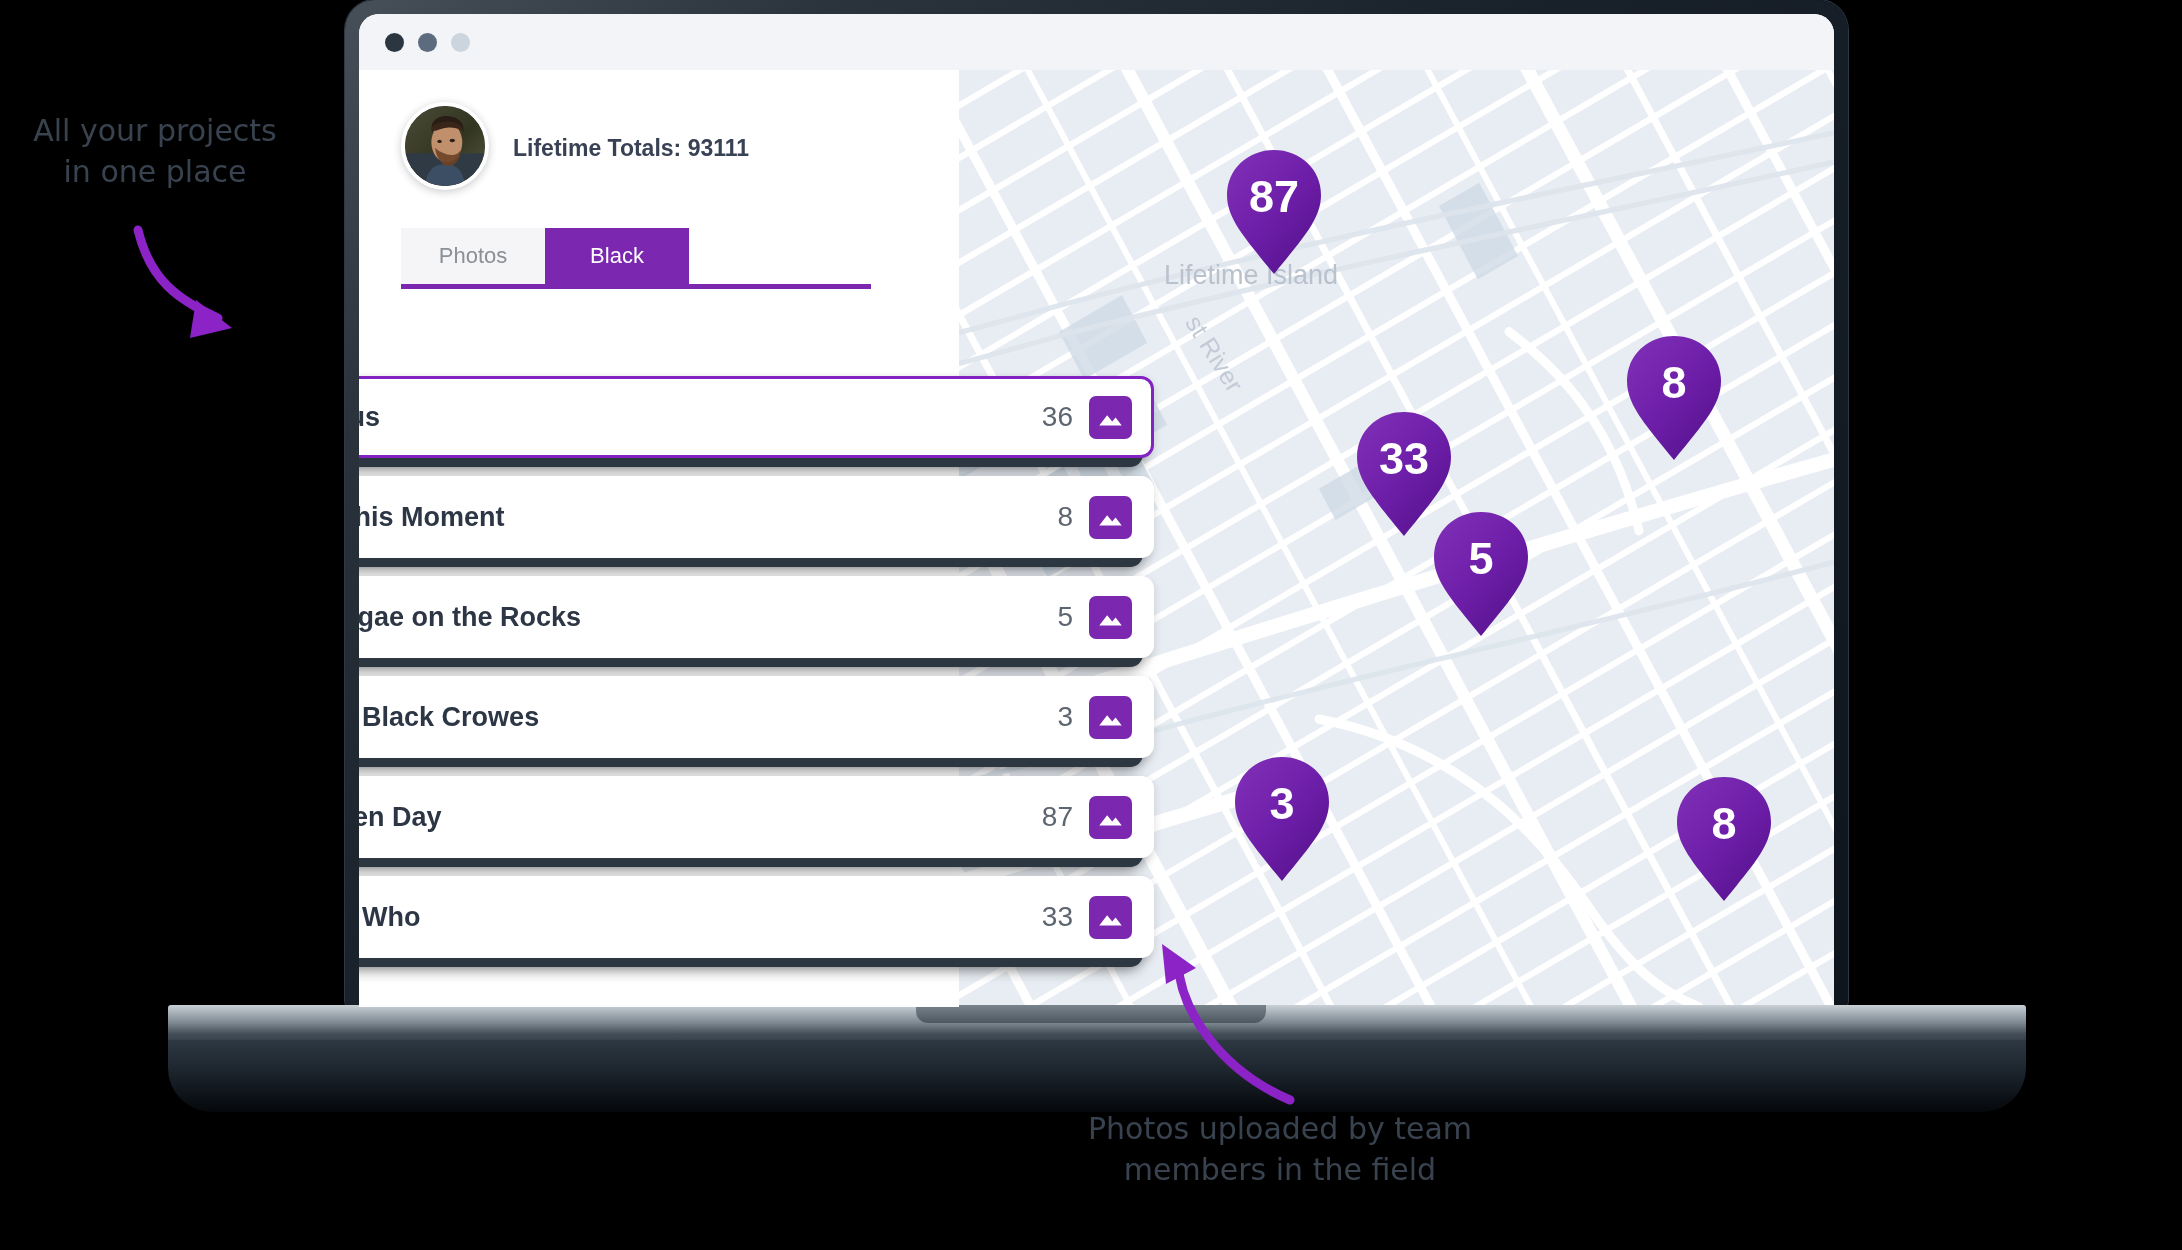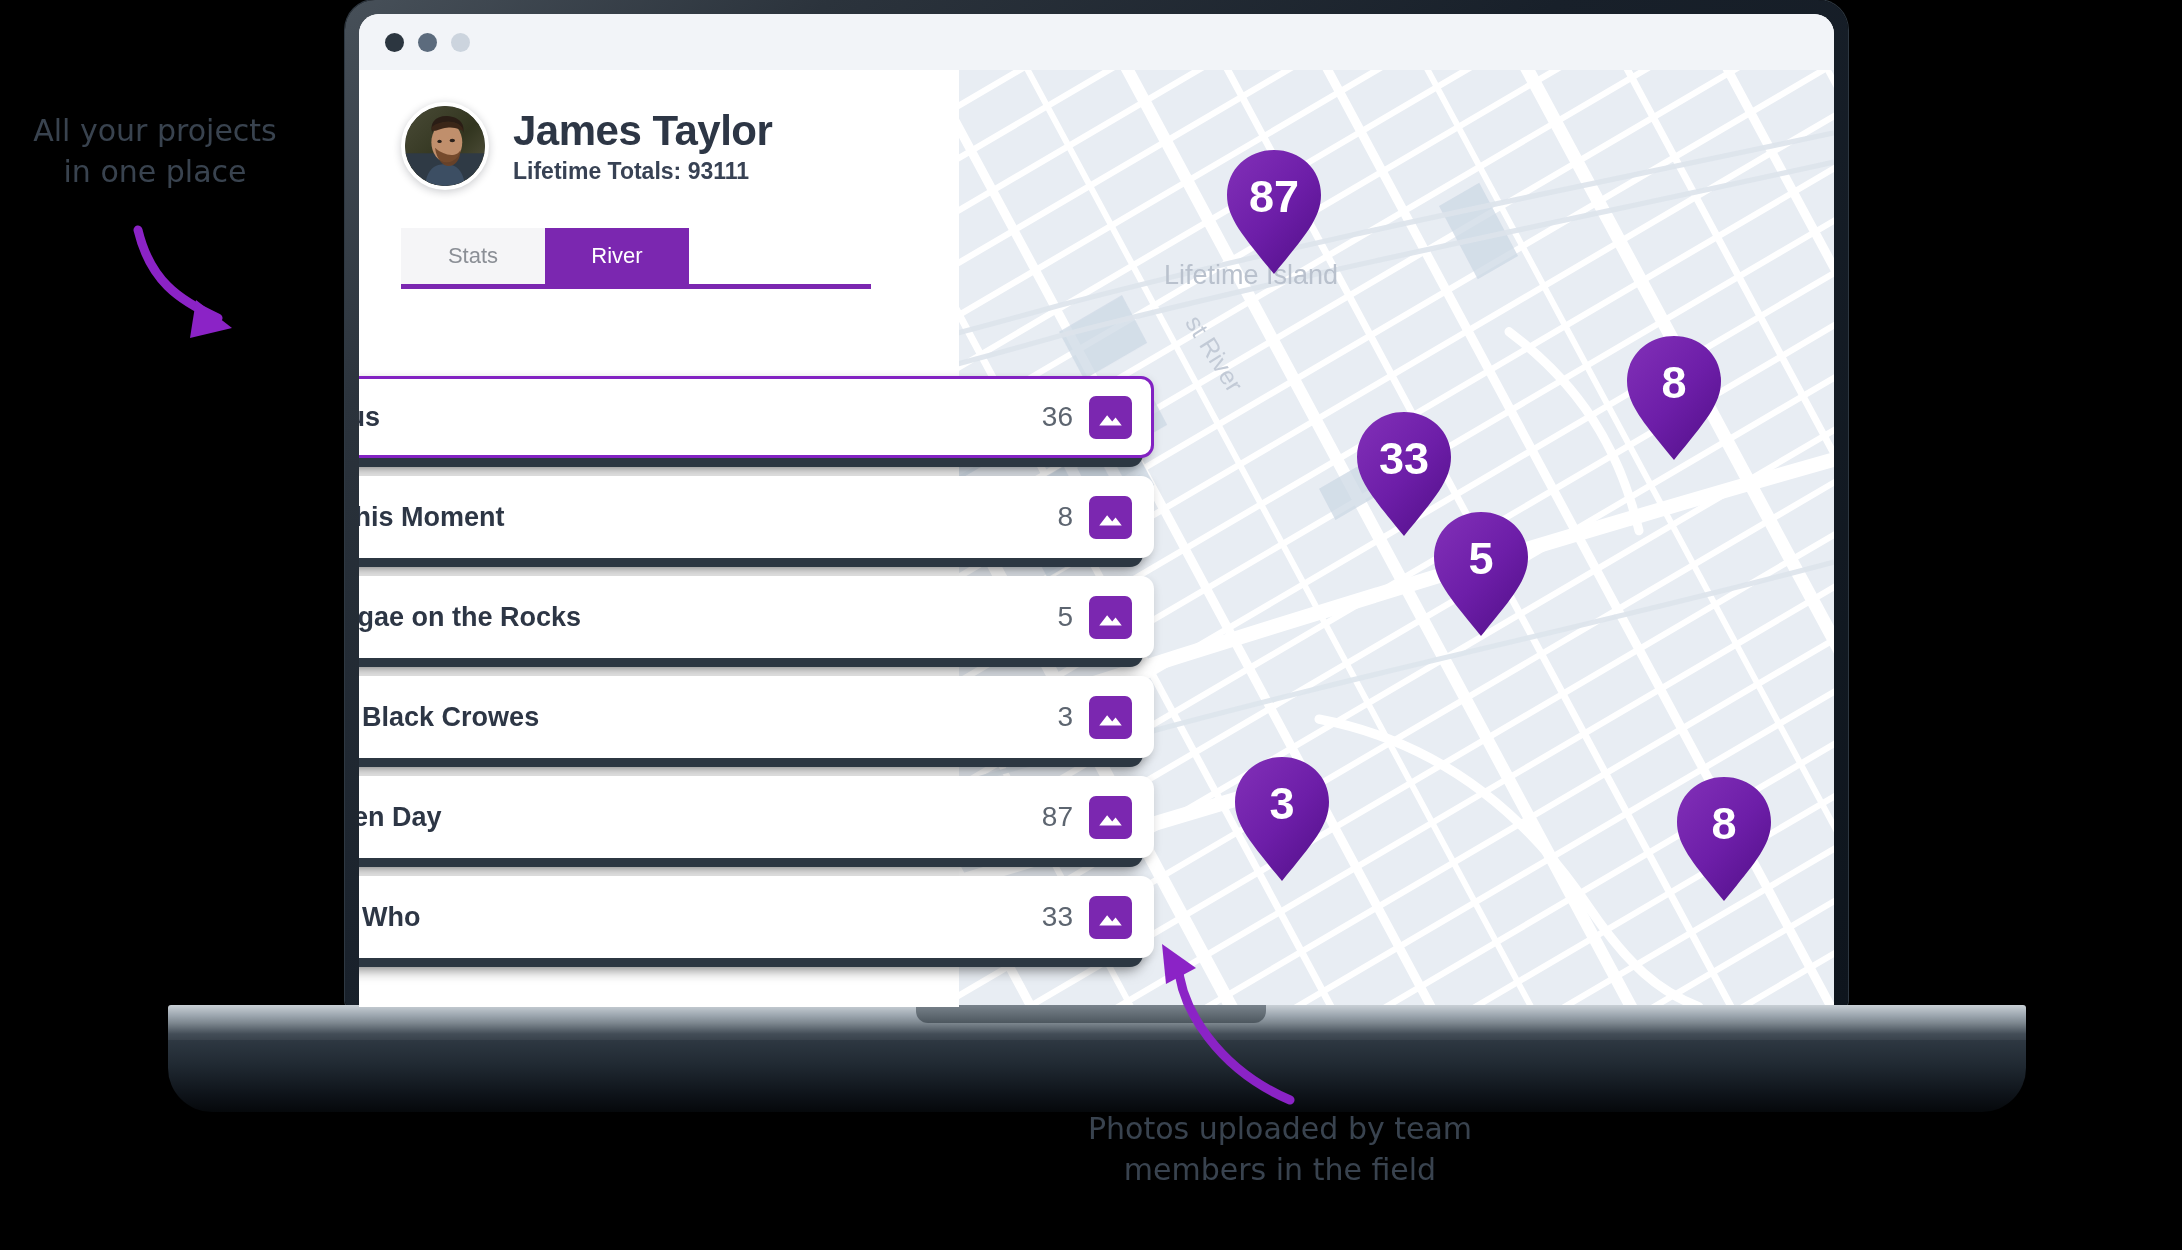--- a/index.html
+++ b/index.html
@@ -383,28 +383,27 @@
                   <ellipse cx="46" cy="40" rx="17" ry="22" fill="#c08f6c"></ellipse>
                   <path d="M30 30 C30 14 64 12 64 30 C66 22 62 12 46 11 C32 11 27 20 30 30 Z" fill="#2a1d15"></path>
                   <path d="M29 24 C34 16 58 14 63 24 C66 32 60 22 46 24 C36 25 31 31 29 24 Z" fill="#3a2618"></path>
                   <path d="M33 46 C35 60 42 66 48 66 C56 66 61 58 61 48 C58 56 44 56 33 46 Z" fill="#6d4226" opacity=".9"></path>
                   <ellipse cx="52" cy="38" rx="3" ry="2" fill="#2b211b"></ellipse>
                   <ellipse cx="38" cy="39" rx="2.4" ry="1.8" fill="#2b211b"></ellipse>
                 </g>
               </svg>
             </div>
             <div>
-              <div class="profile-name">James Taylor</div>
               <div class="profile-sub">Lifetime Totals: 93111</div>
             </div>
           </div>
 
           <div class="tabs">
-            <div class="tab inactive">Stats</div>
-            <div class="tab active">River</div>
+            <div class="tab inactive">Photos</div>
+            <div class="tab active">Black</div>
           </div>
         </div>
 
         <div class="card-list">
 
           <div class="card selected">
             <span class="card-title">04/25 - Lotus</span>
             <span class="card-count">36</span>
             <span class="card-icon">
               <svg viewBox="0 0 24 24">

